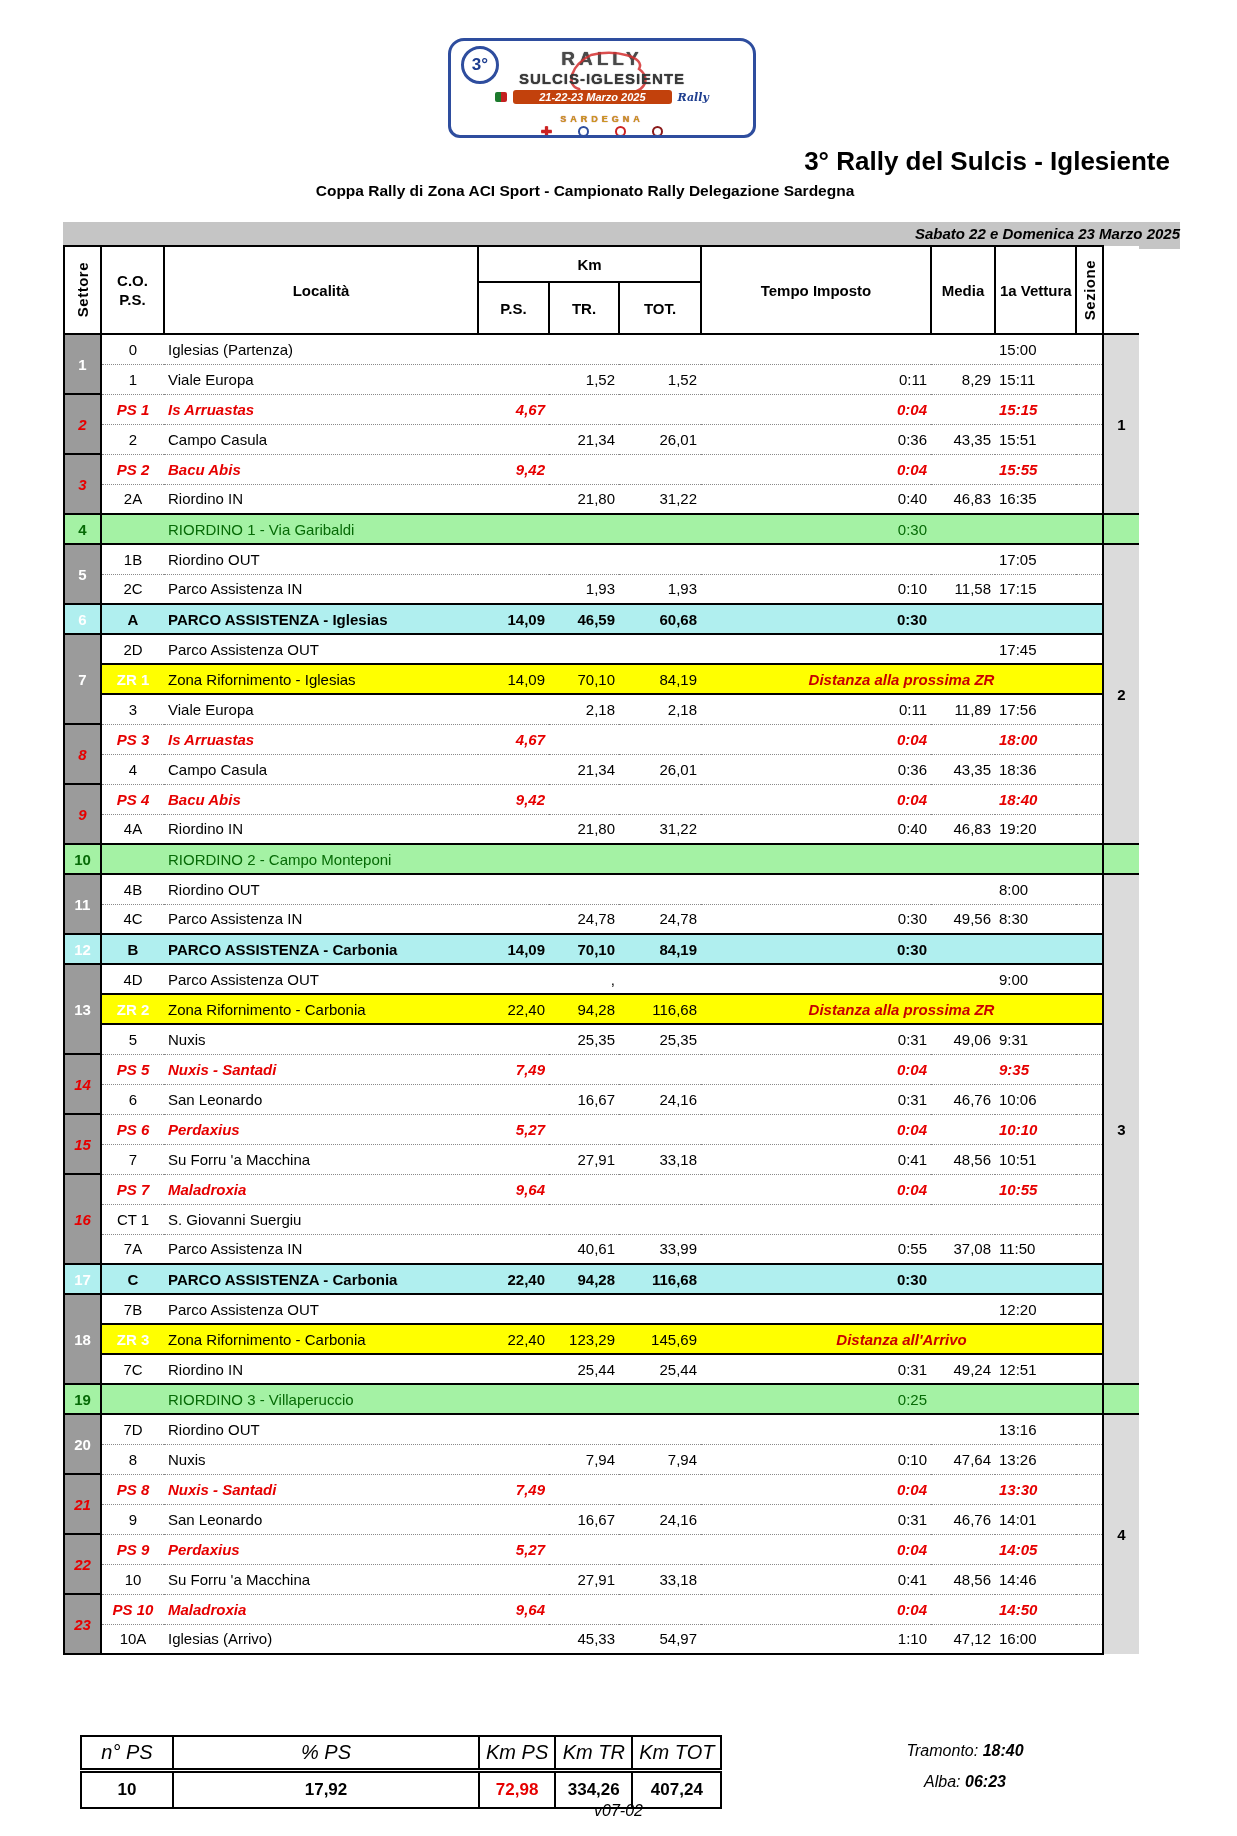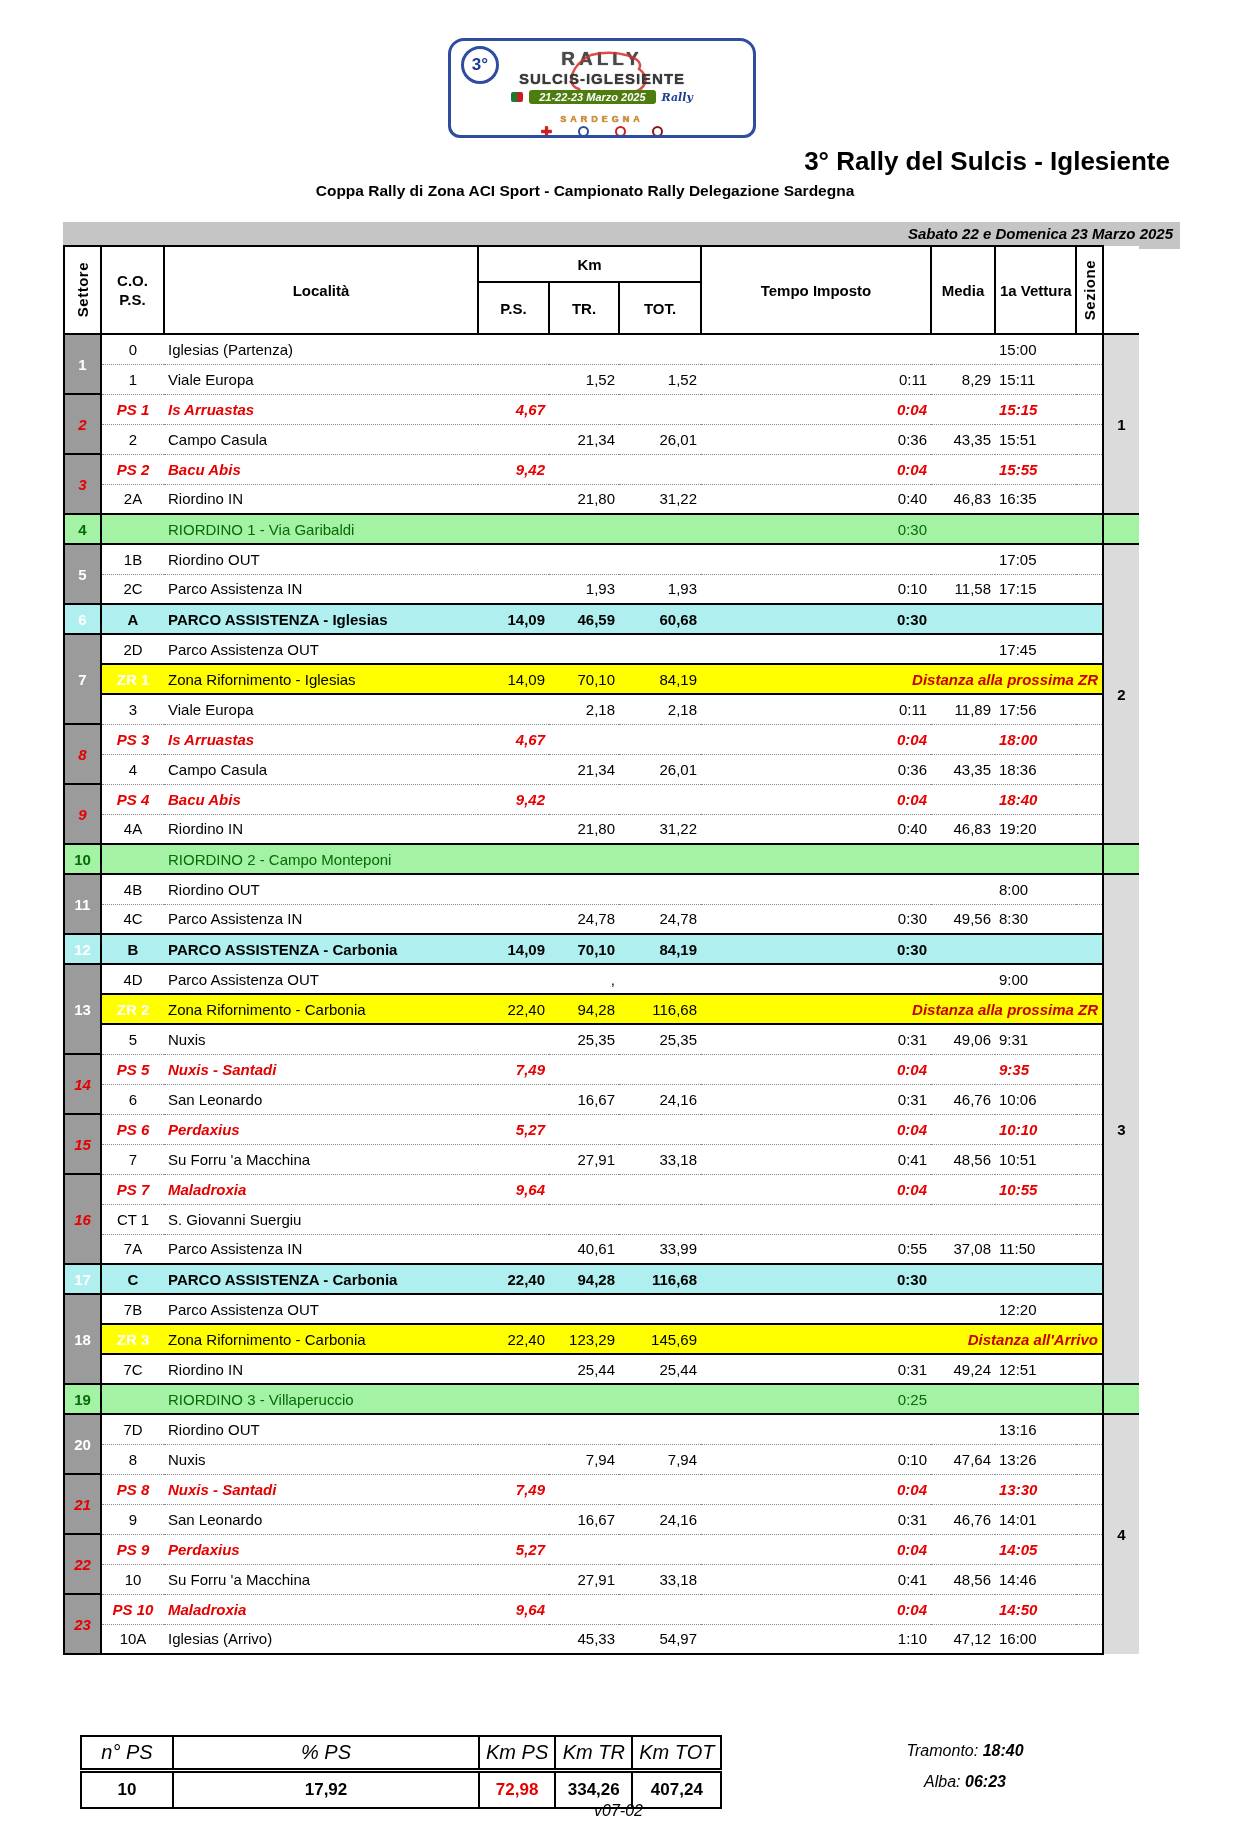--- a/index.html
+++ b/index.html
@@ -6,35 +6,35 @@
   body{width:1237px;height:1836px;position:relative;font-family:"Liberation Sans",sans-serif;color:#000;}
   .abs{position:absolute;}
 
   
   .plate{left:448px;top:38px;width:308px;height:100px;background:#fff;border:3px solid #2E4D9E;border-radius:16px 16px 12px 12px;box-sizing:border-box;text-align:center;overflow:hidden;}
   .plate svg.squig{position:absolute;left:80px;top:8px;opacity:.85;}
   .plate-circle{position:absolute;left:10px;top:5px;width:38px;height:38px;border:3px solid #2E4D9E;border-radius:50%;box-sizing:border-box;font-weight:bold;font-size:17px;color:#1d3d8f;line-height:32px;background:#fff;}
   .plate-rally{margin-top:7px;font-weight:bold;font-size:19px;letter-spacing:4px;color:#4a4a4a;text-shadow:0 0 1px #222;}
   .plate-name{font-weight:bold;font-size:15px;letter-spacing:1px;color:#3a3a3a;text-shadow:0 0 1px #111;position:relative;}
   .plate-dates-row{margin-top:3px;display:flex;align-items:center;justify-content:center;gap:6px;position:relative;}
-  .plate-dates{background:#4d7c0f;color:#fff;font-weight:bold;font-style:italic;font-size:11px;padding:1px 10px;border-radius:3px;}
+  .plate-dates{background:#c2410c;color:#fff;font-weight:bold;font-style:italic;font-size:11px;padding:1px 26px;border-radius:3px;}
   .mini-logo{display:inline-block;width:12px;height:10px;border-radius:2px;}
   .ml-green{background:linear-gradient(90deg,#1c7a2d 50%,#c42020 50%);}
   .ml-script{color:#1d3d8f;font-style:italic;font-size:11px;font-weight:bold;font-family:"DejaVu Serif",serif;}
   .plate-region{font-weight:bold;font-size:9px;letter-spacing:4px;color:#C99A1E;text-shadow:0 0 1px #b03030;margin-top:10px;}
   .plate-logos{display:flex;justify-content:center;gap:26px;margin-top:2px;}
   .pl-dot{width:11px;height:11px;border-radius:50%;display:inline-block;}
   .pl-red{border:2px solid #c22;box-sizing:border-box;background:#fff;}
   .pl-cross{background:#c22;clip-path:polygon(35% 0,65% 0,65% 35%,100% 35%,100% 65%,65% 65%,65% 100%,35% 100%,35% 65%,0 65%,0 35%,35% 35%);}
   .pl-blue{border:2px solid #2E4D9E;box-sizing:border-box;background:#fff;}
   .pl-dark{border:2px solid #8a1a1a;box-sizing:border-box;background:#fff;}
 
   .title{left:0;top:146px;width:1170px;text-align:right;font-size:26px;font-weight:bold;}
   .subtitle{left:0;top:182px;width:1170px;text-align:center;font-size:15.5px;font-weight:bold;}
-  .datebar{left:63px;top:222px;width:1117px;height:27px;background:#C5C5C5;box-sizing:border-box;font-weight:bold;font-style:italic;font-size:15px;text-align:right;padding-right:7px;line-height:23px;}
+  .datebar{left:63px;top:222px;width:1117px;height:27px;background:#C5C5C5;box-sizing:border-box;font-weight:bold;font-style:italic;font-size:15px;text-align:right;line-height:23px;}
 
   
   table.itin{position:absolute;left:63px;top:245px;border-collapse:collapse;table-layout:fixed;width:1075px;}
   table.itin th,table.itin td{padding:0 4px;overflow:hidden;white-space:nowrap;font-size:15px;box-sizing:border-box;}
   tr.h1{height:36px;}
   tr.h2{height:52px;}
   th.hd{border:2px solid #000;background:#fff;font-weight:bold;font-size:15px;text-align:center;vertical-align:middle;padding:0;margin-top:10px;}
   th.hpad{border:0;background:#fff;}
   .hdco{white-space:pre-line !important;line-height:19px;}
   .vt{writing-mode:vertical-rl;transform:rotate(180deg);margin:0 auto;font-weight:bold;font-size:15px;letter-spacing:.5px;}
@@ -44,21 +44,21 @@
   tr.solid > td, tr.top > td{border-top:2px solid #000;}
   tr.bottom > td{border-bottom:2px solid #000;}
   tr.ps > td{color:#E60000;font-weight:bold;font-style:italic;}
   tr.rio > td{background:#A4F2A4;color:#066A06;}
   tr.pa > td{background:#B0EFEF;font-weight:bold;}
   tr.zr > td{background:#FFFF00;}
   td.co{text-align:center;}
   td.loc{text-align:left;padding-left:6px;}
   td.n{text-align:right;padding-right:5px;}
   td.vet{text-align:left;padding-right:6px;border-right:2px solid #000;}
-  td.dist{color:#C80000;font-weight:bold;font-style:italic;text-align:right;padding-right:6px;border-right:2px solid #000;}
+  td.dist{color:#C80000;font-weight:bold;font-style:italic;text-align:center;padding-right:6px;border-right:2px solid #000;}
   td.zrco{background:#000;color:#fff;font-weight:bold;font-style:normal;text-align:center;}
   td.set{background:#9B9B9B;color:#fff;font-weight:bold;font-style:normal;text-align:center;border:2px solid #000;}
   td.setw{background:#fff;color:#000;font-weight:bold;font-style:normal;text-align:center;border:2px solid #000;}
   td.strip{background:#DBDBDB;border:0;text-align:center;font-weight:bold;font-size:17px;color:#000;vertical-align:middle;}
   td.stripw{background:#fff;border:0;}
 
   
   table.sum{position:absolute;left:80px;top:1735px;border-collapse:collapse;table-layout:fixed;}
   table.sum th,table.sum td{border:2px solid #000;text-align:center;padding:0 6px;box-sizing:border-box;white-space:nowrap;}
   table.sum th{font-style:italic;font-weight:normal;font-size:20px;height:34px;border-bottom:5px double #000;}

